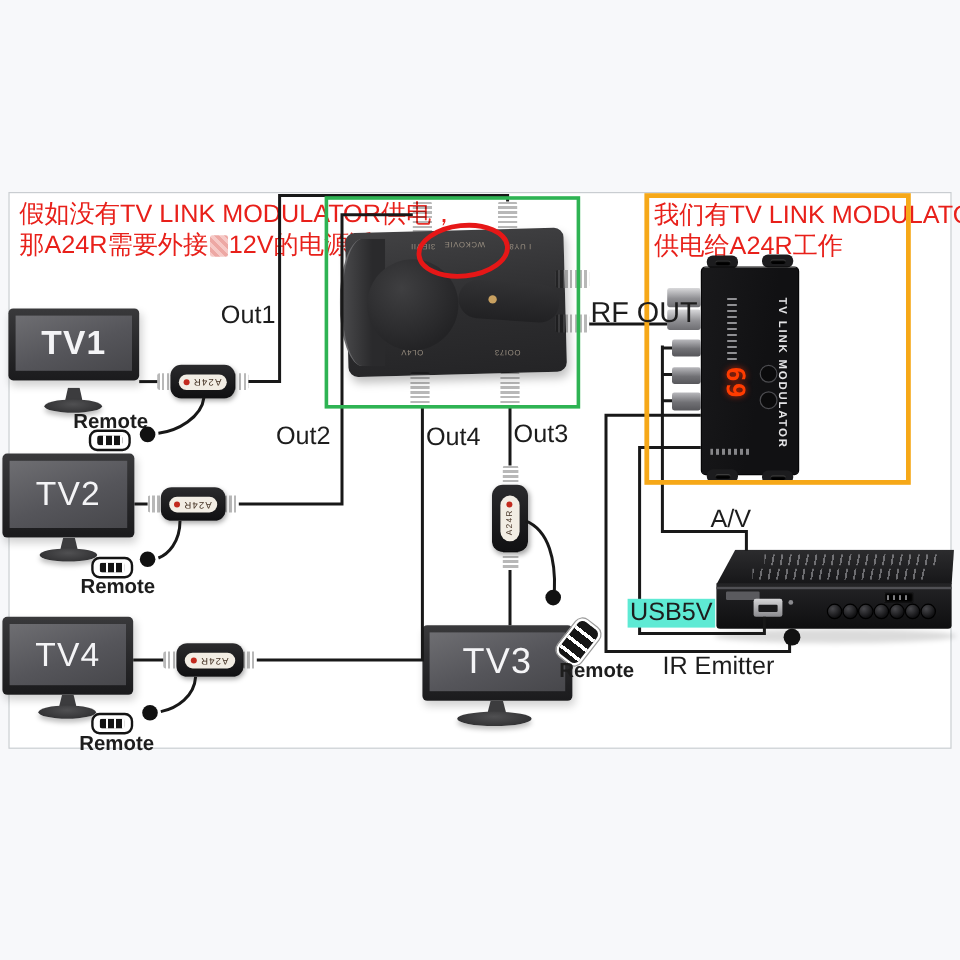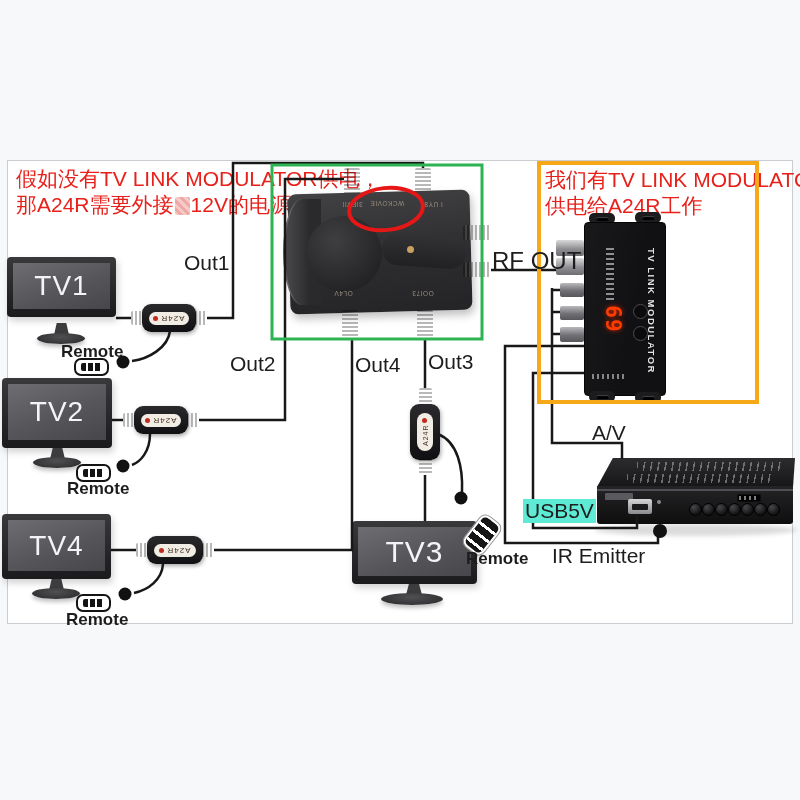--- a/index.html
+++ b/index.html
@@ -99,21 +99,21 @@
 
 <div class="abs note" style="left:16px;top:166px;">
   <div>假如没有TV LINK MODULATOR供电，</div>
   <div><span>那A24R需要外接</span><span class="censor"></span><span>12V的电源适配器</span></div>
 </div>
 <div class="abs note" style="left:545px;top:167px;">
   <div>我们有TV LINK MODULATOR</div>
   <div>供电给A24R工作</div>
 </div>
 
-<div class="abs tv-bezel" style="left:7px;top:257px;width:109px;height:60px;">
+<div class="abs tv-bezel" style="left:7px;top:257px;width:109px;height:60px;font-weight:bold;">
   <div class="tv-screen">
     <span class="tv-name">TV1</span>
   </div>
 </div>
 <div class="abs tv-neck" style="left:54px;top:323px;width:15px;height:12px;"></div>
 <div class="abs tv-base" style="left:37px;top:333px;width:48px;height:11px;"></div>
 <div class="abs lbl-rem" style="left:61px;top:342px;">Remote</div>
 <div class="abs remote" style="left:74px;top:358px;width:31px;height:14px;">
     <div class="remote-inner"></div>
   </div>

